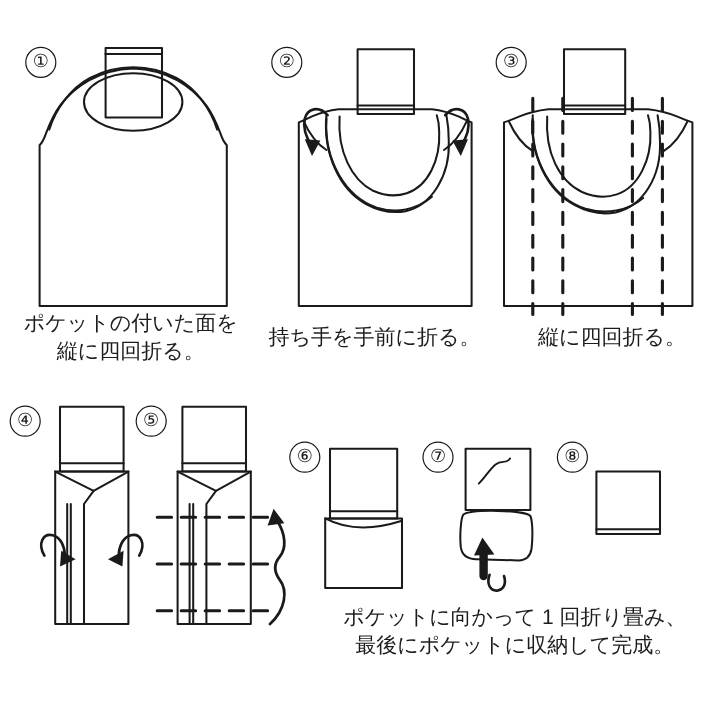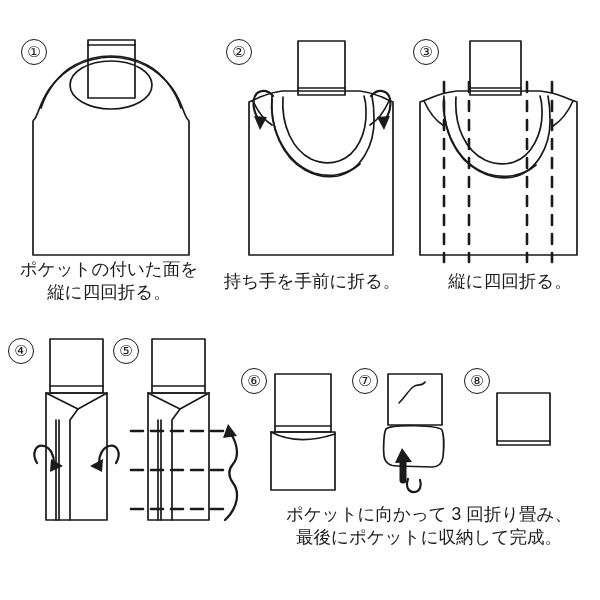--- a/index.html
+++ b/index.html
@@ -233,17 +233,17 @@
   <div class="cap cap-center" style="left:222px; top:270px; width:180px;text-align:center;">
     <span class="cap-line">持ち手を手前に折る。</span>
   </div>
 
   <div class="cap cap-center" style="left:420px; top:270px; width:180px;">
     <span class="cap-line">縦に四回折る。</span>
   </div>
 
 
   <div class="cap cap-center" style="left:262px; top:503px; width:334px;">
-    <span class="cap-line">ポケットに向かって 3 回折り畳み、</span>
+    <span class="cap-line">ポケットに向かって 1 回折り畳み、</span>
     <span class="cap-line">最後にポケットに収納して完成。</span>
   </div>
 
 </div>
 
 </body></html>

